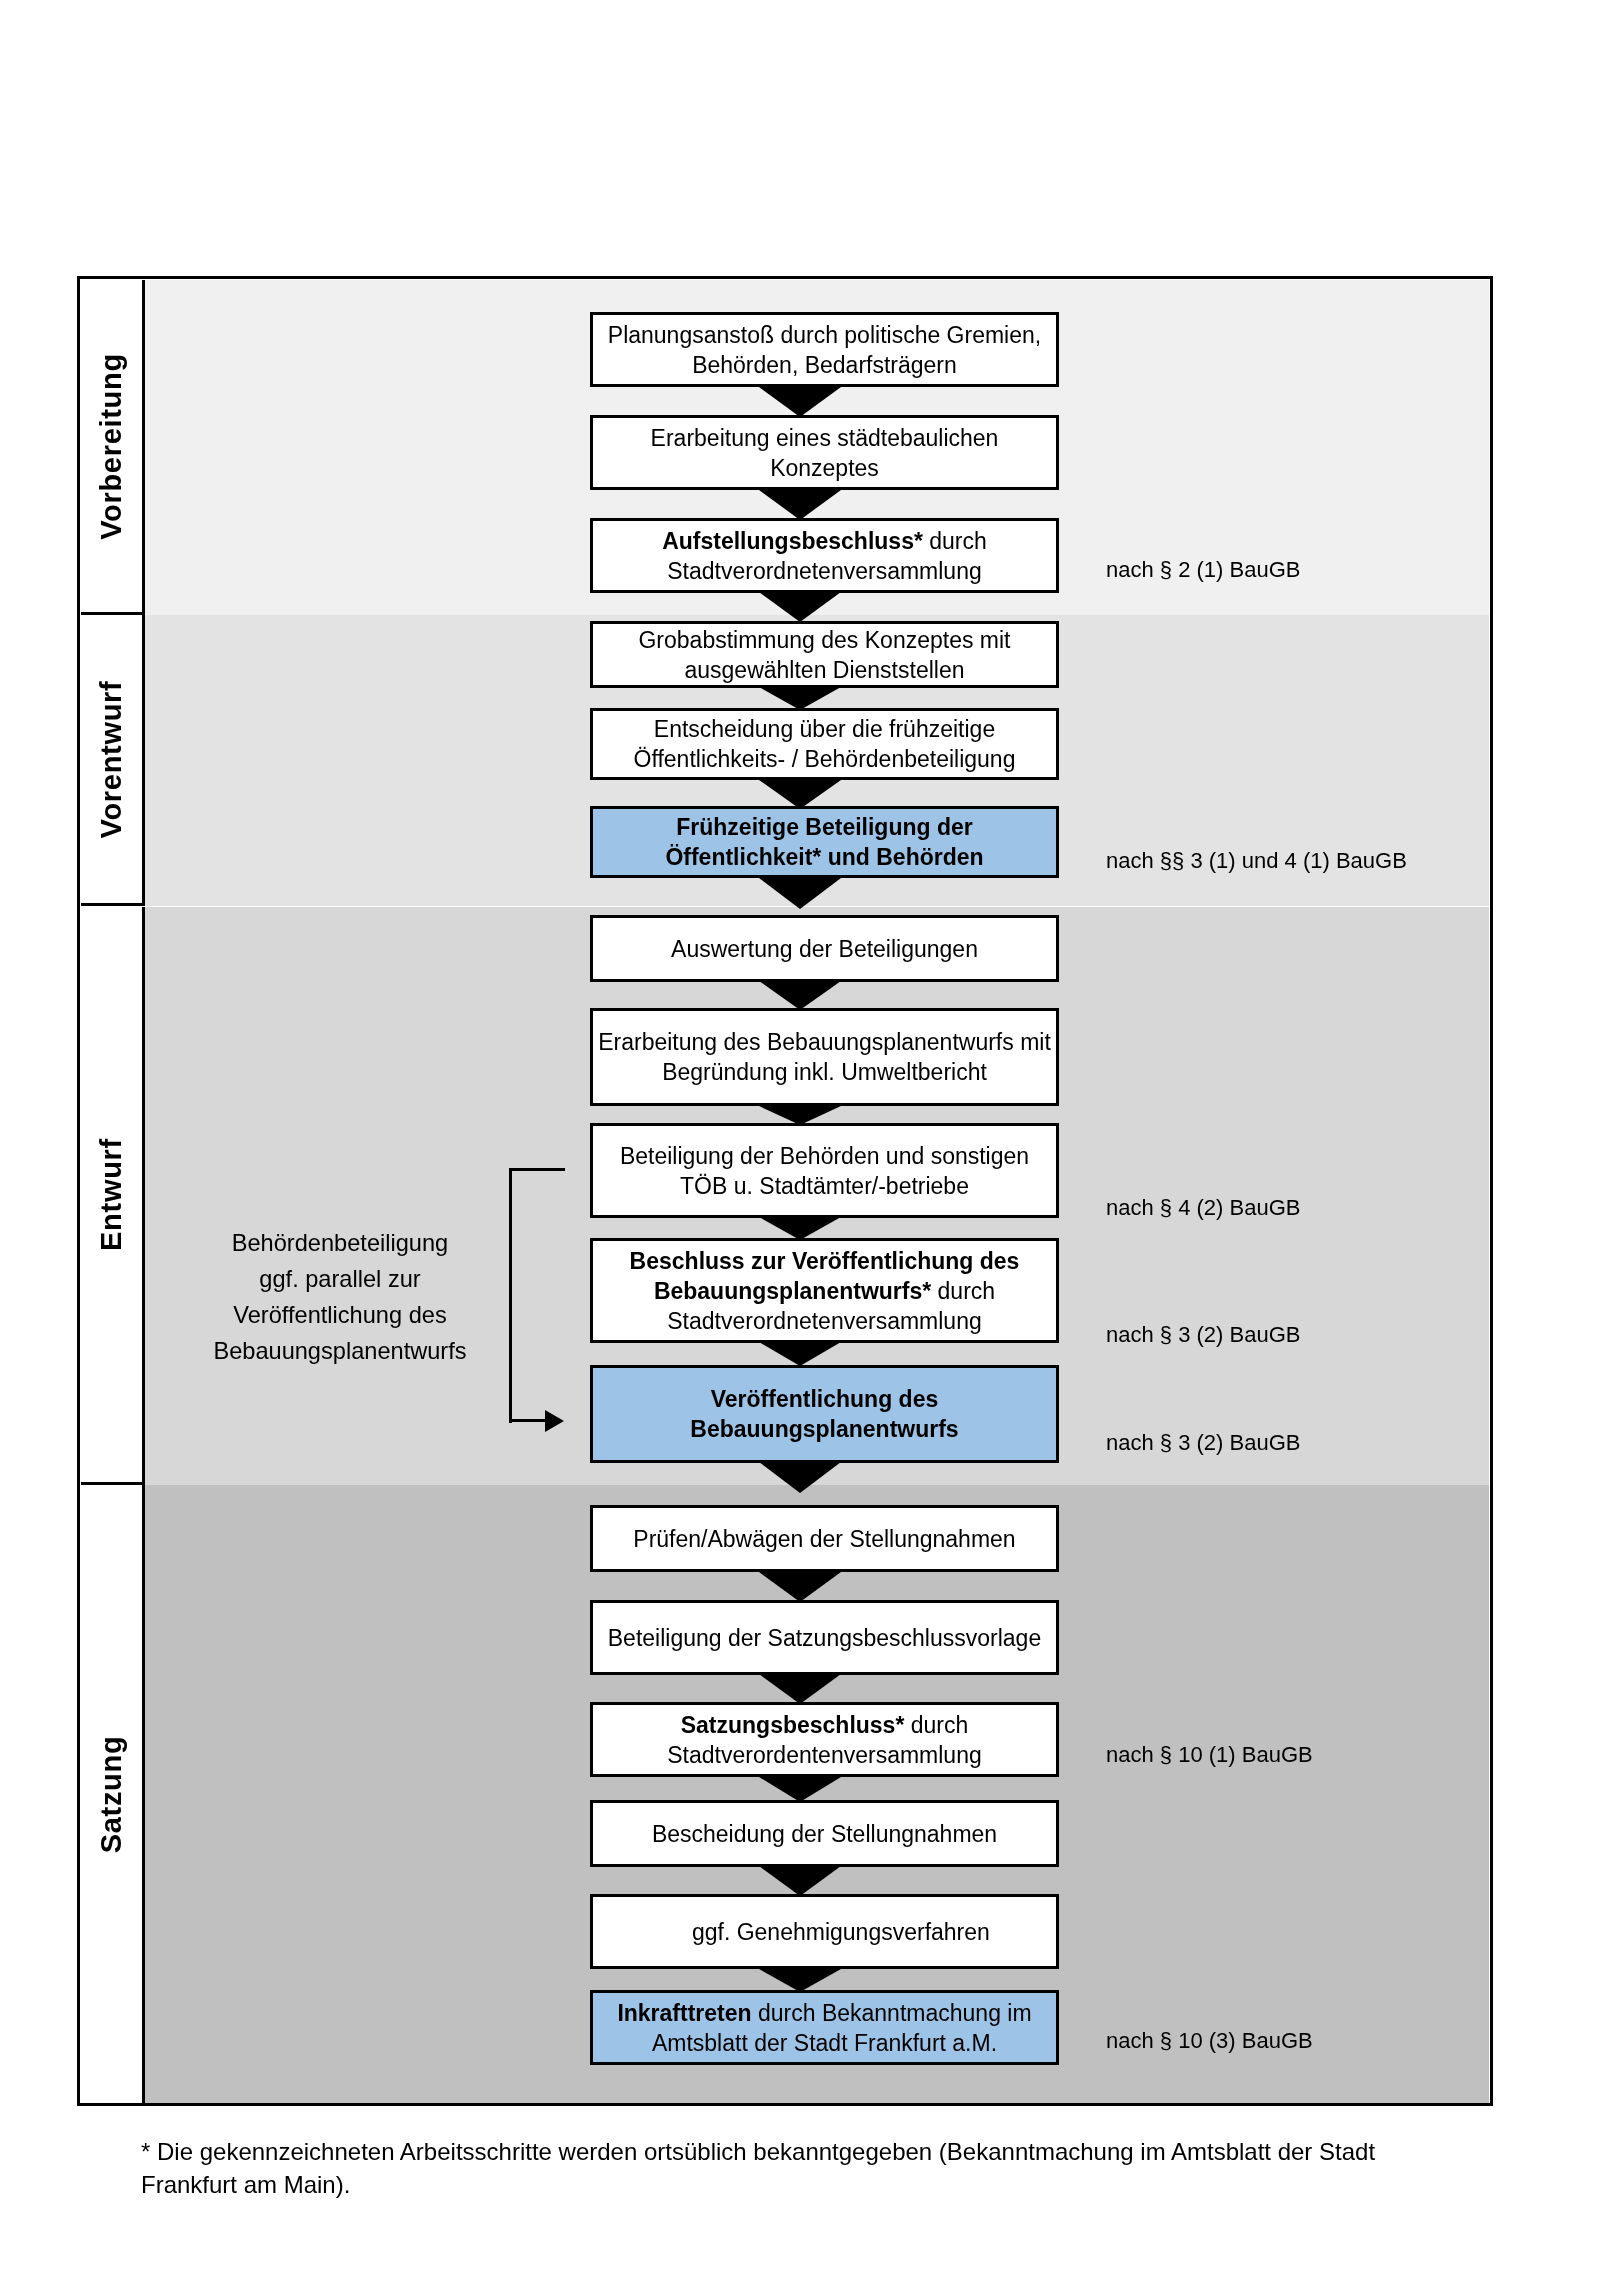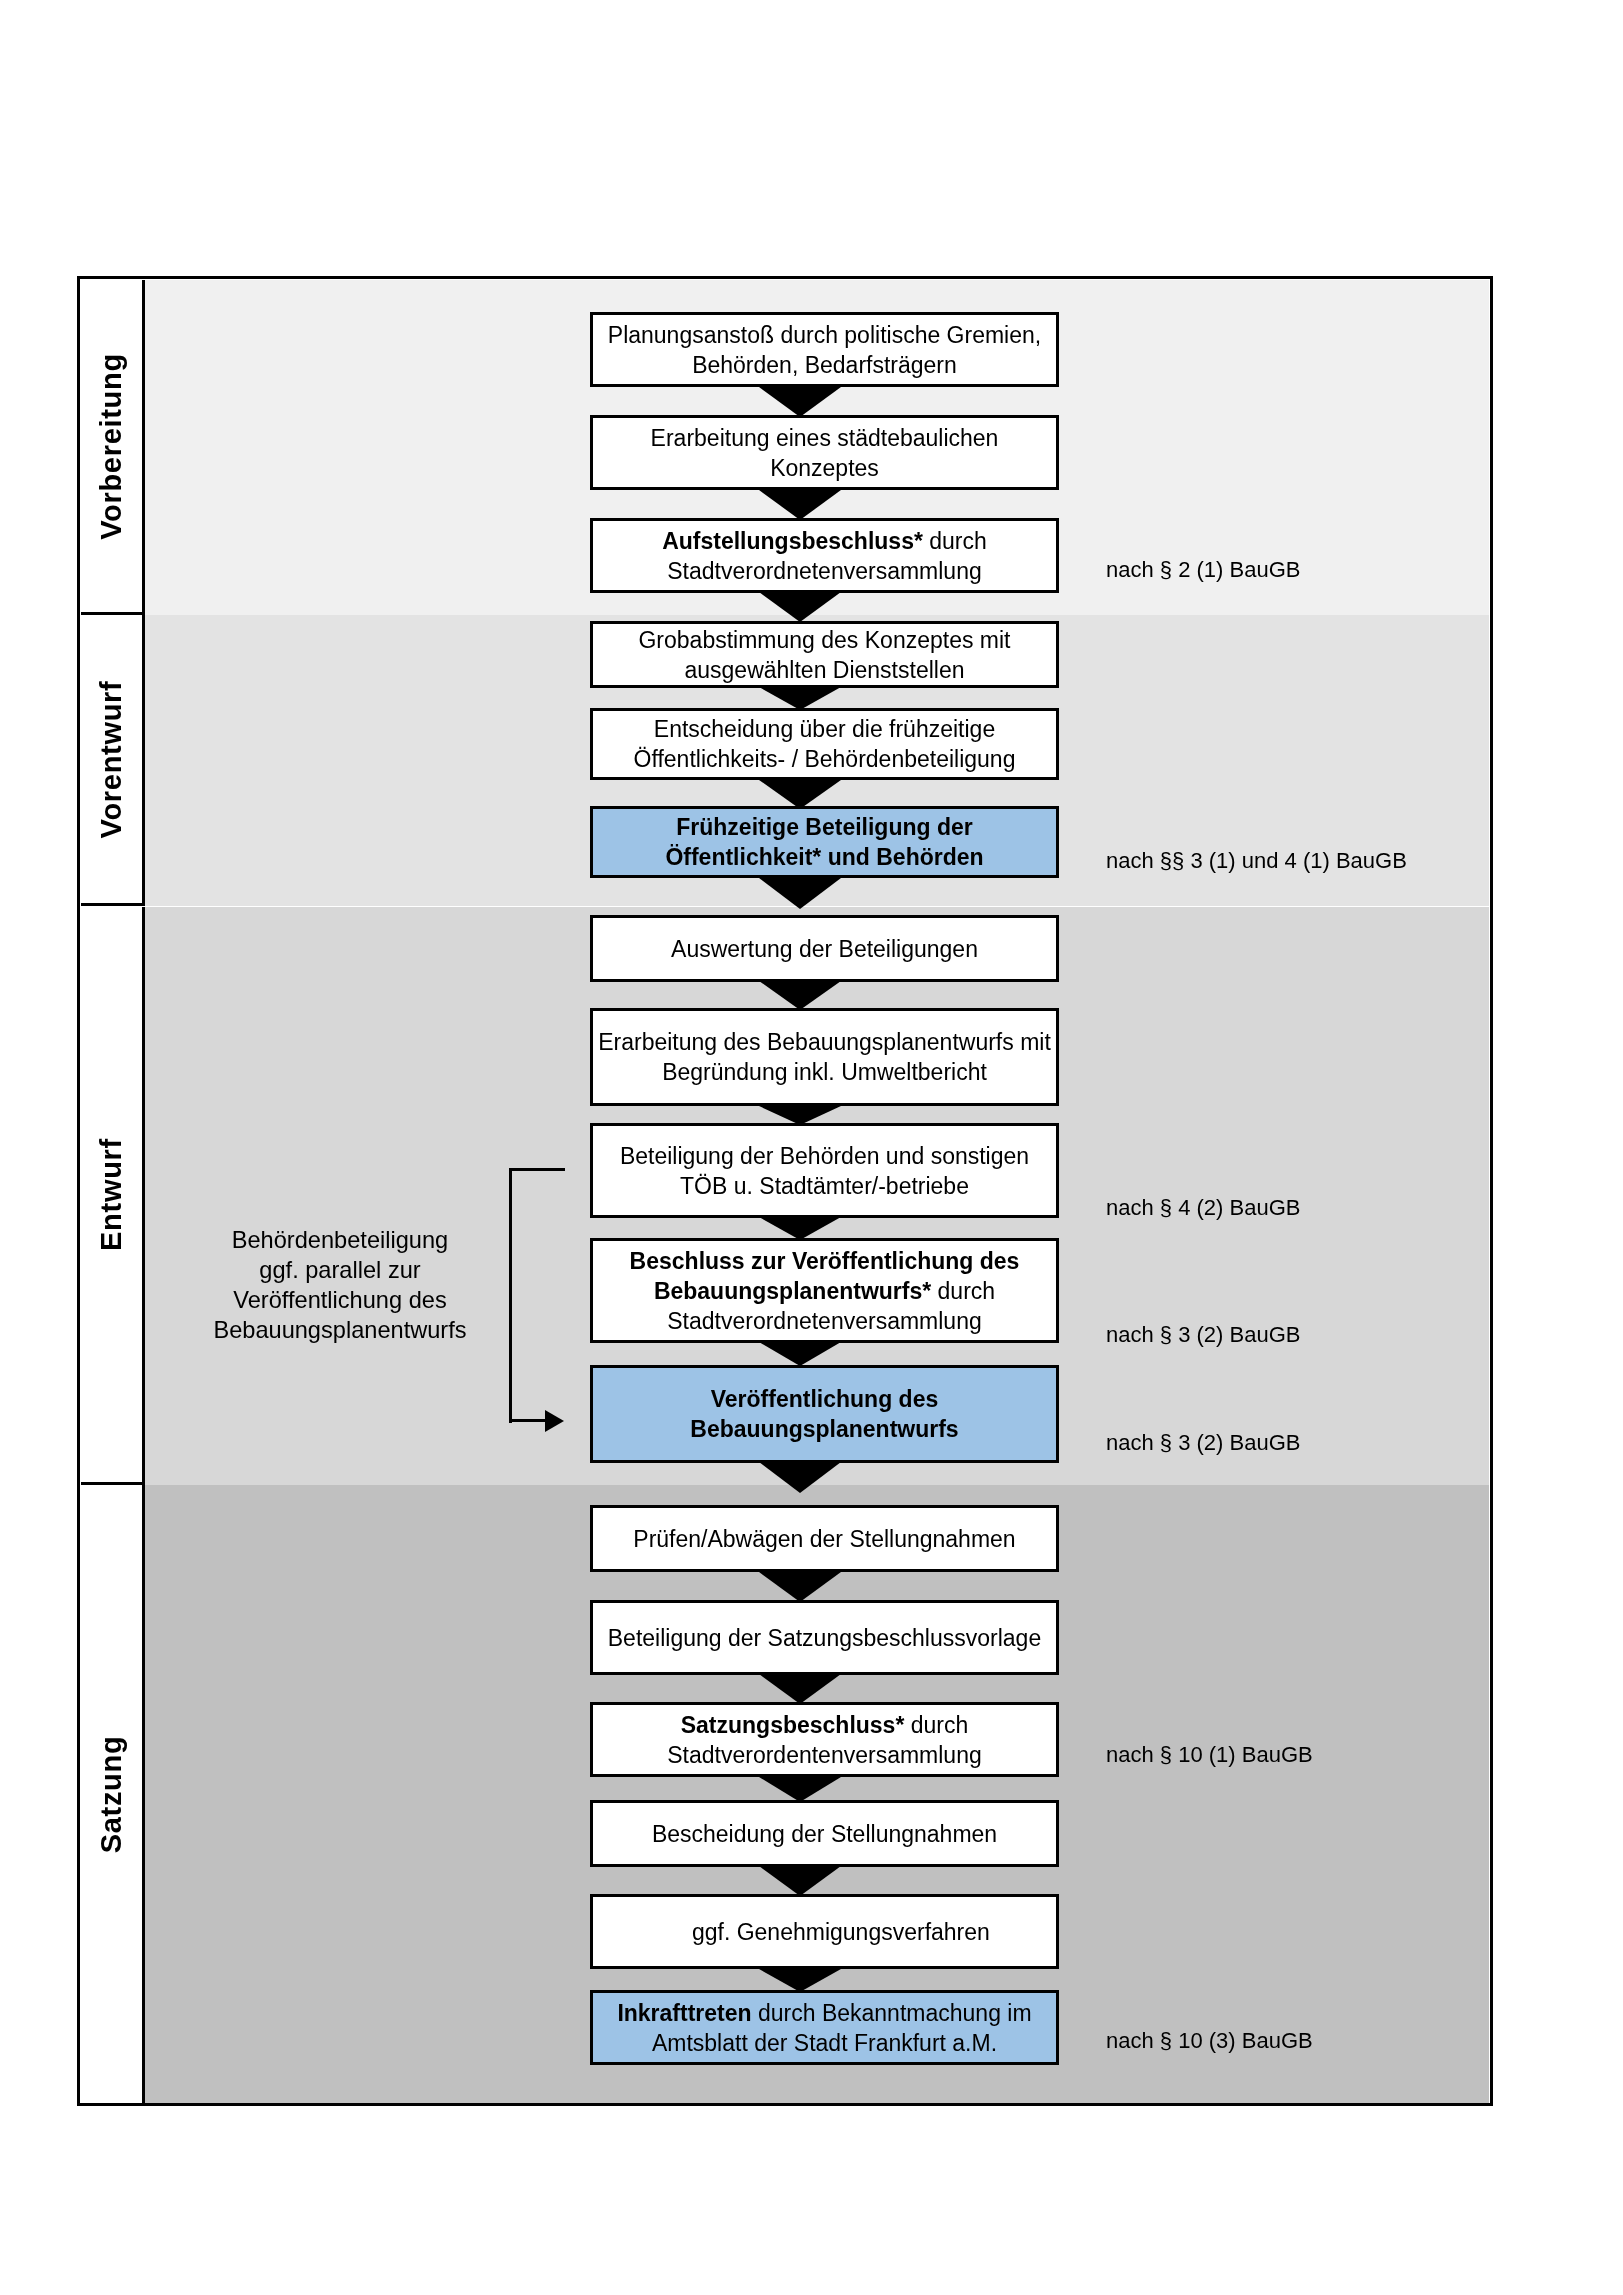--- a/index.html
+++ b/index.html
@@ -50,21 +50,21 @@
     border-left:41px solid transparent;
     border-right:41px solid transparent;
   }
   .legal-note{
     left:1106px;width:367px;
     font-size:22px;white-space:nowrap;
     transform:translateY(-50%);
   }
   #parallel-annotation{
     left:196px;top:1225px;width:288px;
-    text-align:center;font-size:23.6px;line-height:30px;
+    text-align:center;font-size:23.6px;line-height:36px;
   }
   .bracket-line{background:#000;}
   #bracket-arrowhead{
     width:0;height:0;
     border-top:11px solid transparent;
     border-bottom:11px solid transparent;
     border-left:19.6px solid #000;
   }
   #footnote{
     left:141px;top:2135px;width:1368px;
@@ -181,14 +181,16 @@
 ggf. parallel zur
 Veröffentlichung des
 Bebauungsplanentwurfs</div>
   <div class="abs" id="bracket-layer">
       <div class="abs bracket-line" style="left: 509px; top: 1168px; width: 56px; height: 3.3px;"></div>
       <div class="abs bracket-line" style="left: 509px; top: 1168px; width: 3.3px; height: 255px;"></div>
       <div class="abs bracket-line" style="left: 509px; top: 1419px; width: 36px; height: 3.3px;"></div>
       <div class="abs" id="bracket-arrowhead" style="left: 545px; top: 1410px;"></div>
     </div>
 
+  <div class="abs" id="footnote">* Die gekennzeichneten Arbeitsschritte werden ortsüblich bekanntgegeben (Bekanntmachung im Amtsblatt  der Stadt
+Frankfurt am Main).</div>
 </div>
 
 
 </body></html>

